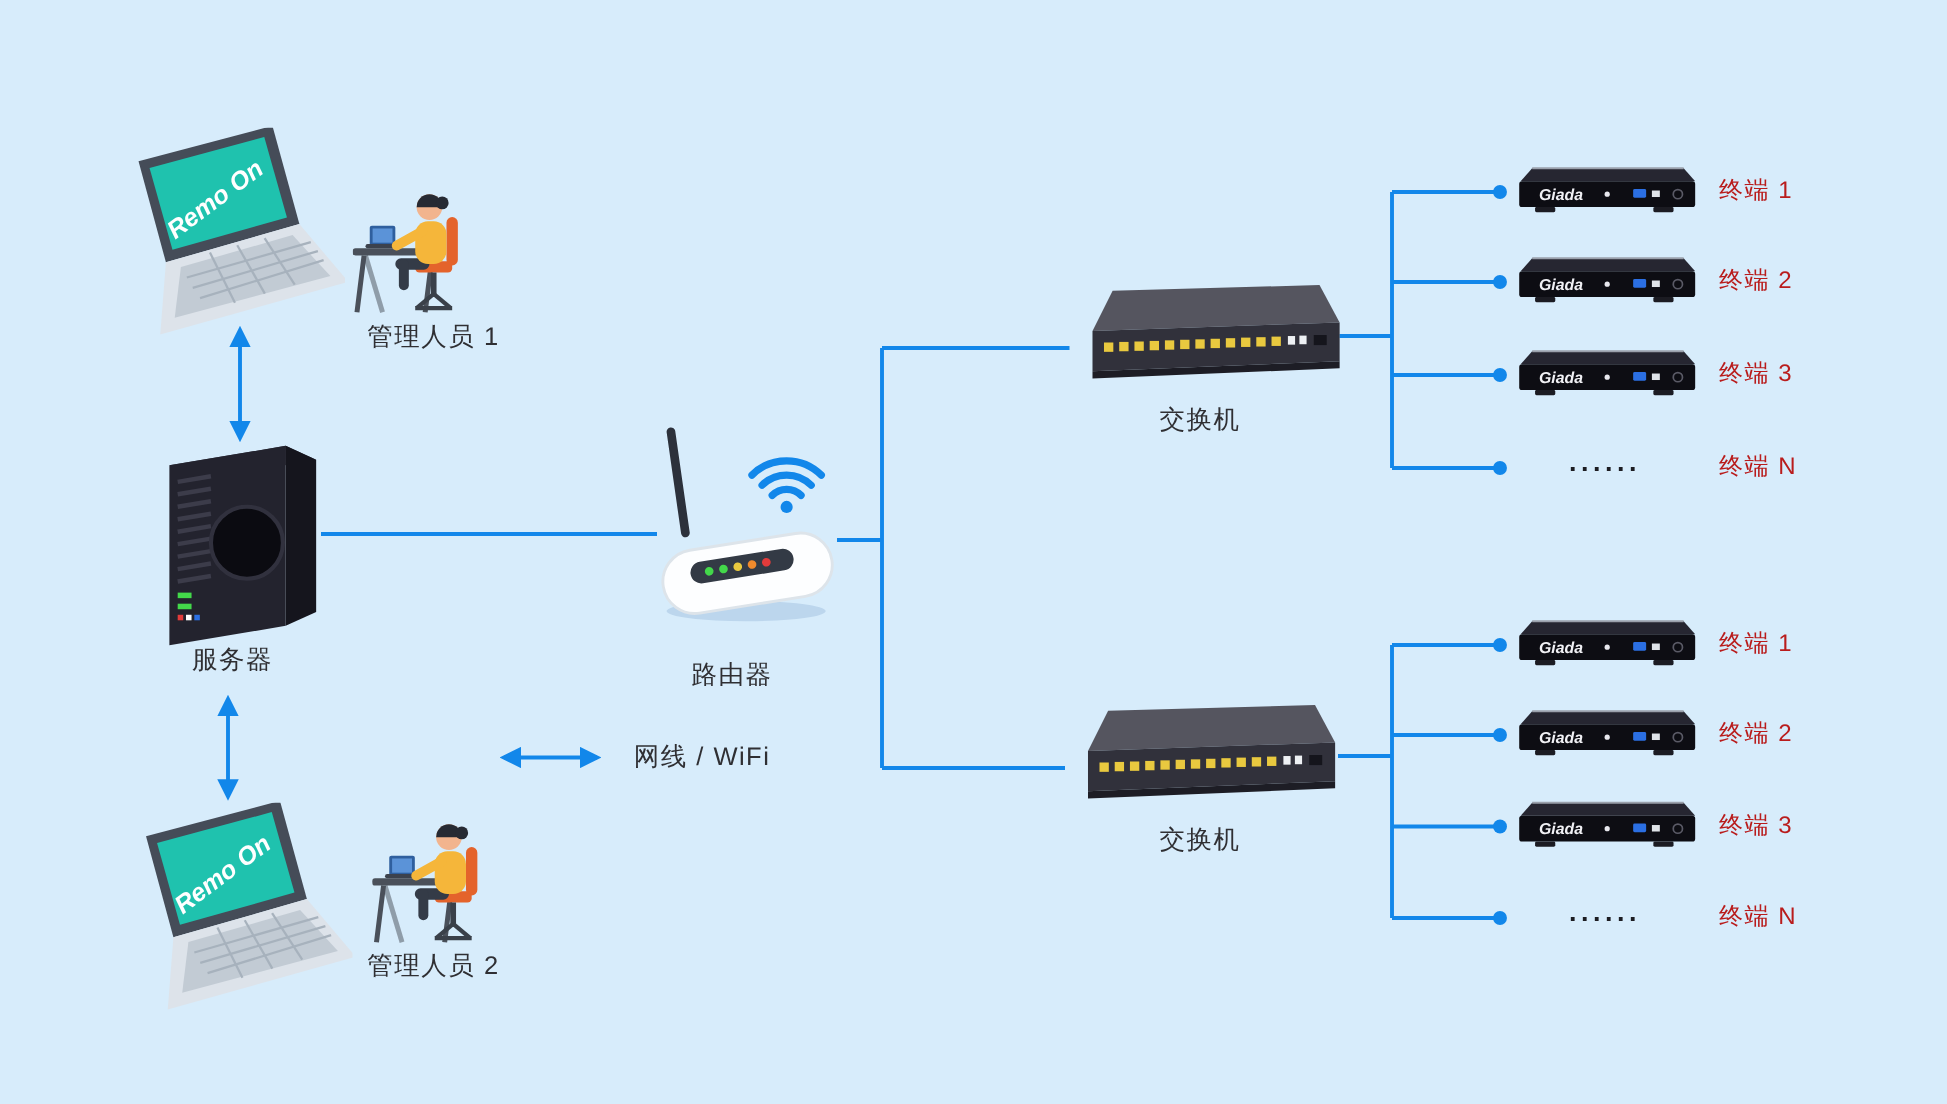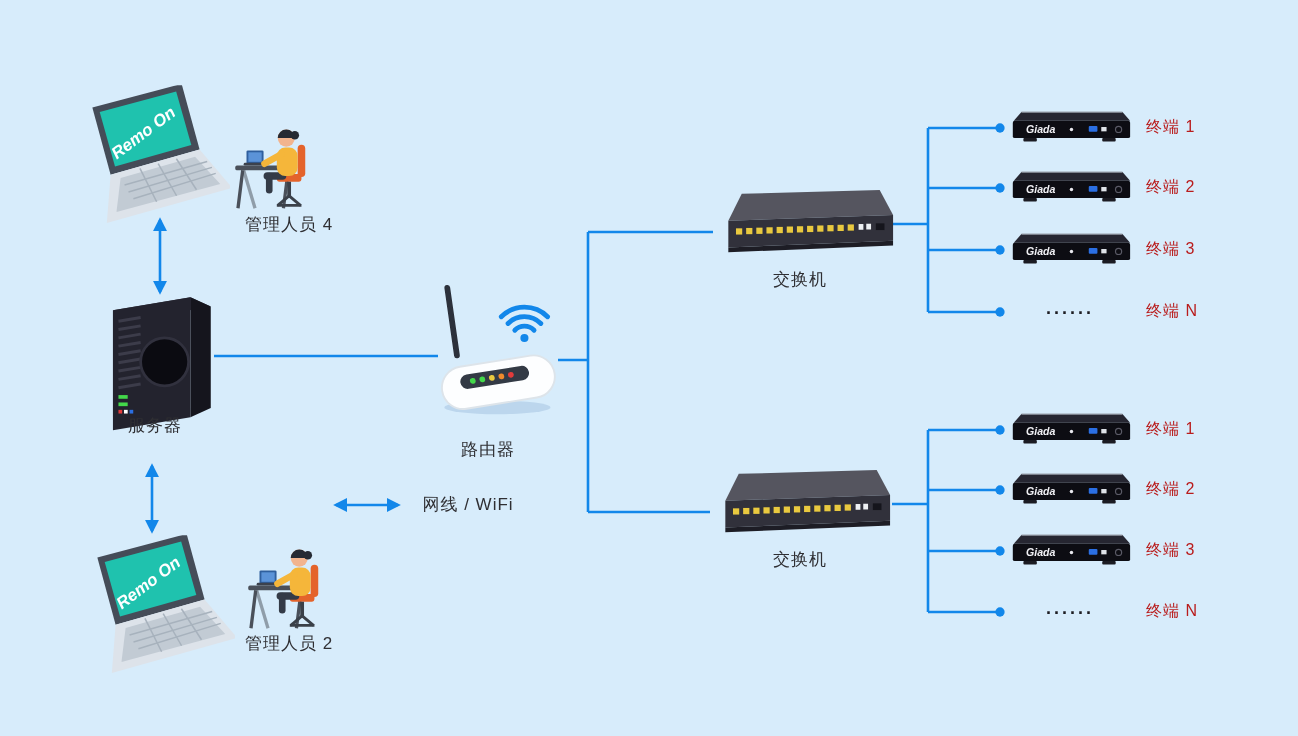--- a/index.html
+++ b/index.html
@@ -175,28 +175,28 @@
   <div class="node" style="left:80px;top:85px;width:150px;height:141px">
     <svg viewBox="0 0 160 150">
         <use href="#sym-laptop"></use>
       </svg>
   </div>
   <div class="node" style="left:235px;top:122px;width:95px;height:90px">
     <svg viewBox="0 0 100 95">
         <use href="#sym-person"></use>
       </svg>
   </div>
-  <div class="label" style="left:214px;top:213px;width:150px">管理人员 4</div>
+  <div class="label" style="left:214px;top:213px;width:150px">管理人员 1</div>
 
   <div class="node" style="left:100px;top:286px;width:120px;height:148px">
     <svg viewBox="0 0 130 160">
         <use href="#sym-server"></use>
       </svg>
   </div>
-  <div class="label" style="left:80px;top:414px;width:150px">服务器</div>
+  <div class="label" style="left:80px;top:428px;width:150px">服务器</div>
 
   <div class="node" style="left:85px;top:535px;width:150px;height:141px">
     <svg viewBox="0 0 160 150">
         <use href="#sym-laptop"></use>
       </svg>
   </div>
   <div class="node" style="left:248px;top:542px;width:95px;height:90px">
     <svg viewBox="0 0 100 95">
         <use href="#sym-person"></use>
       </svg>

